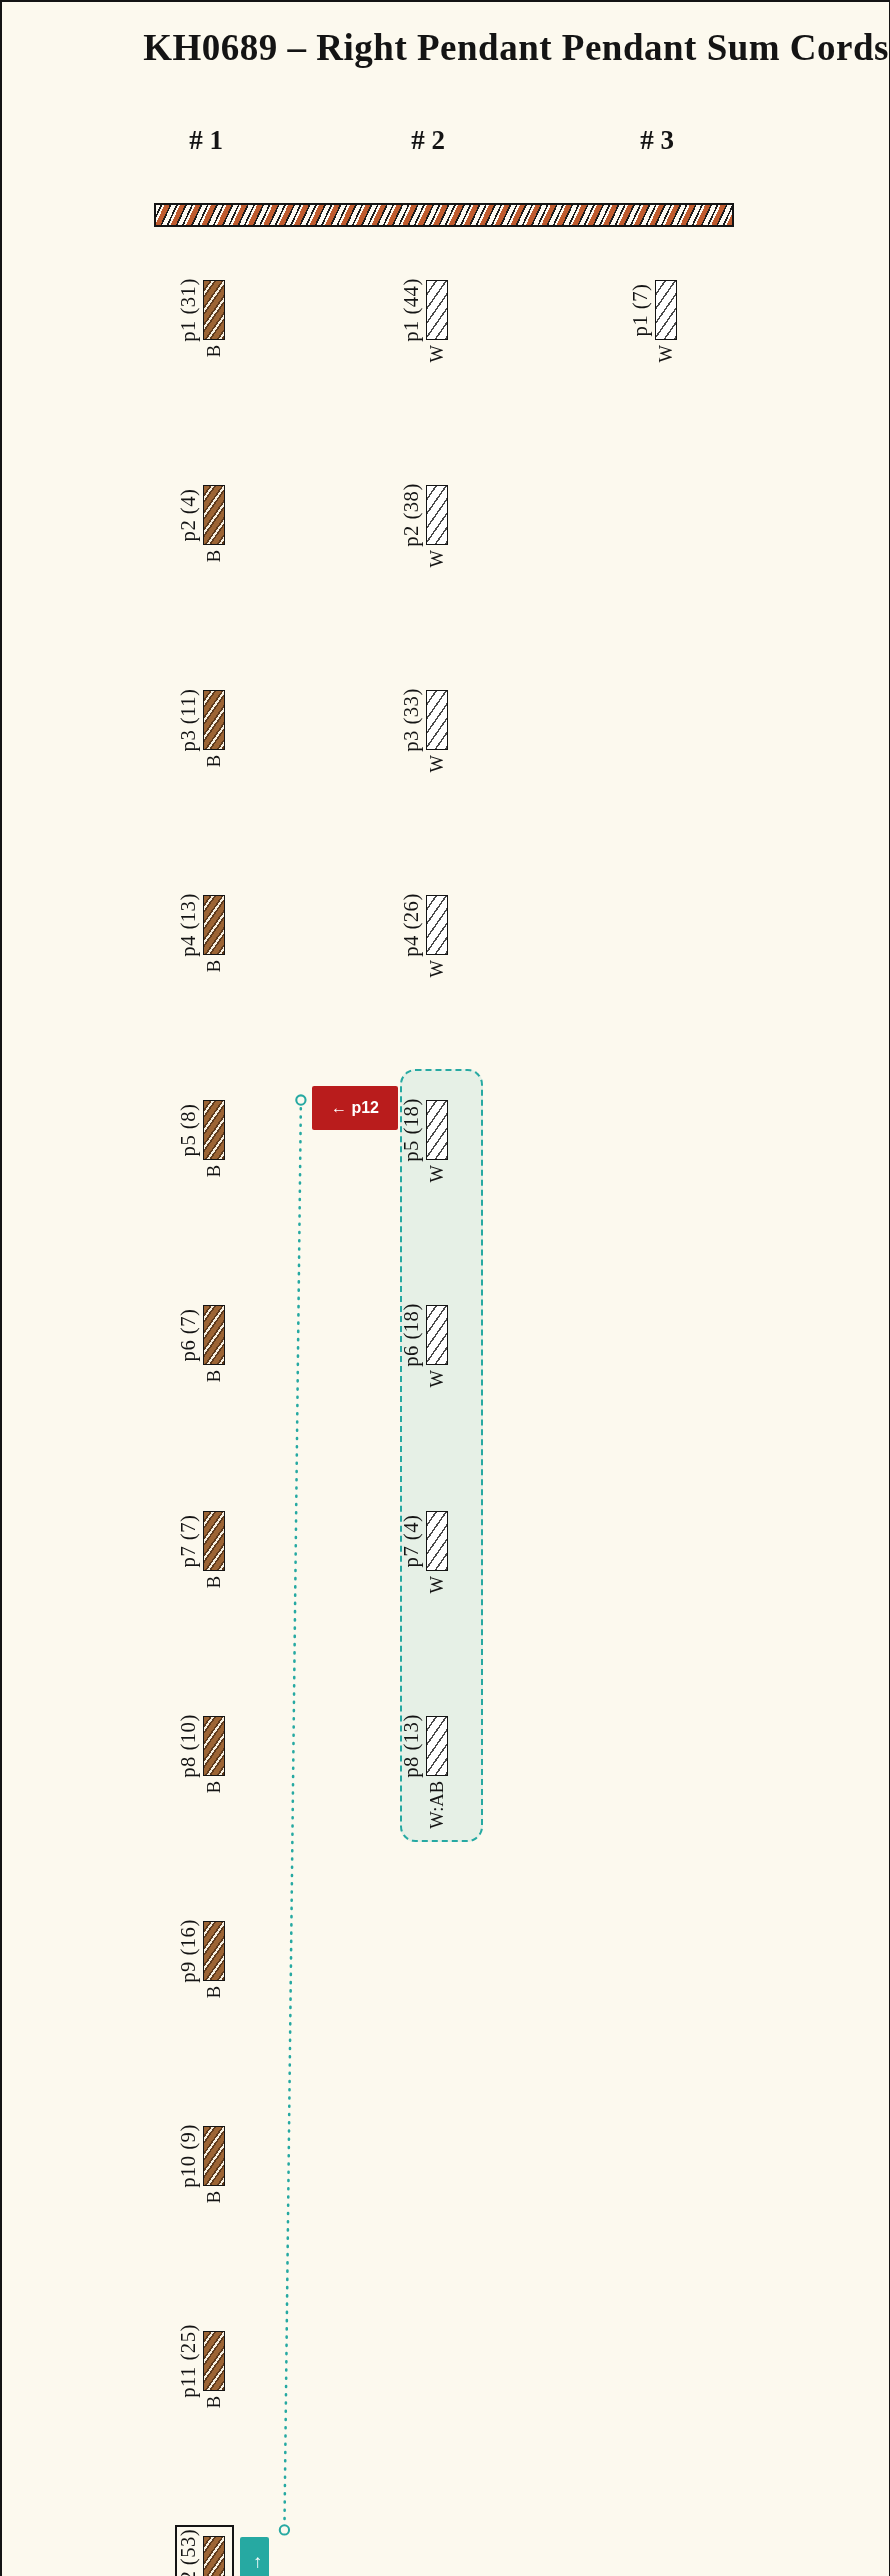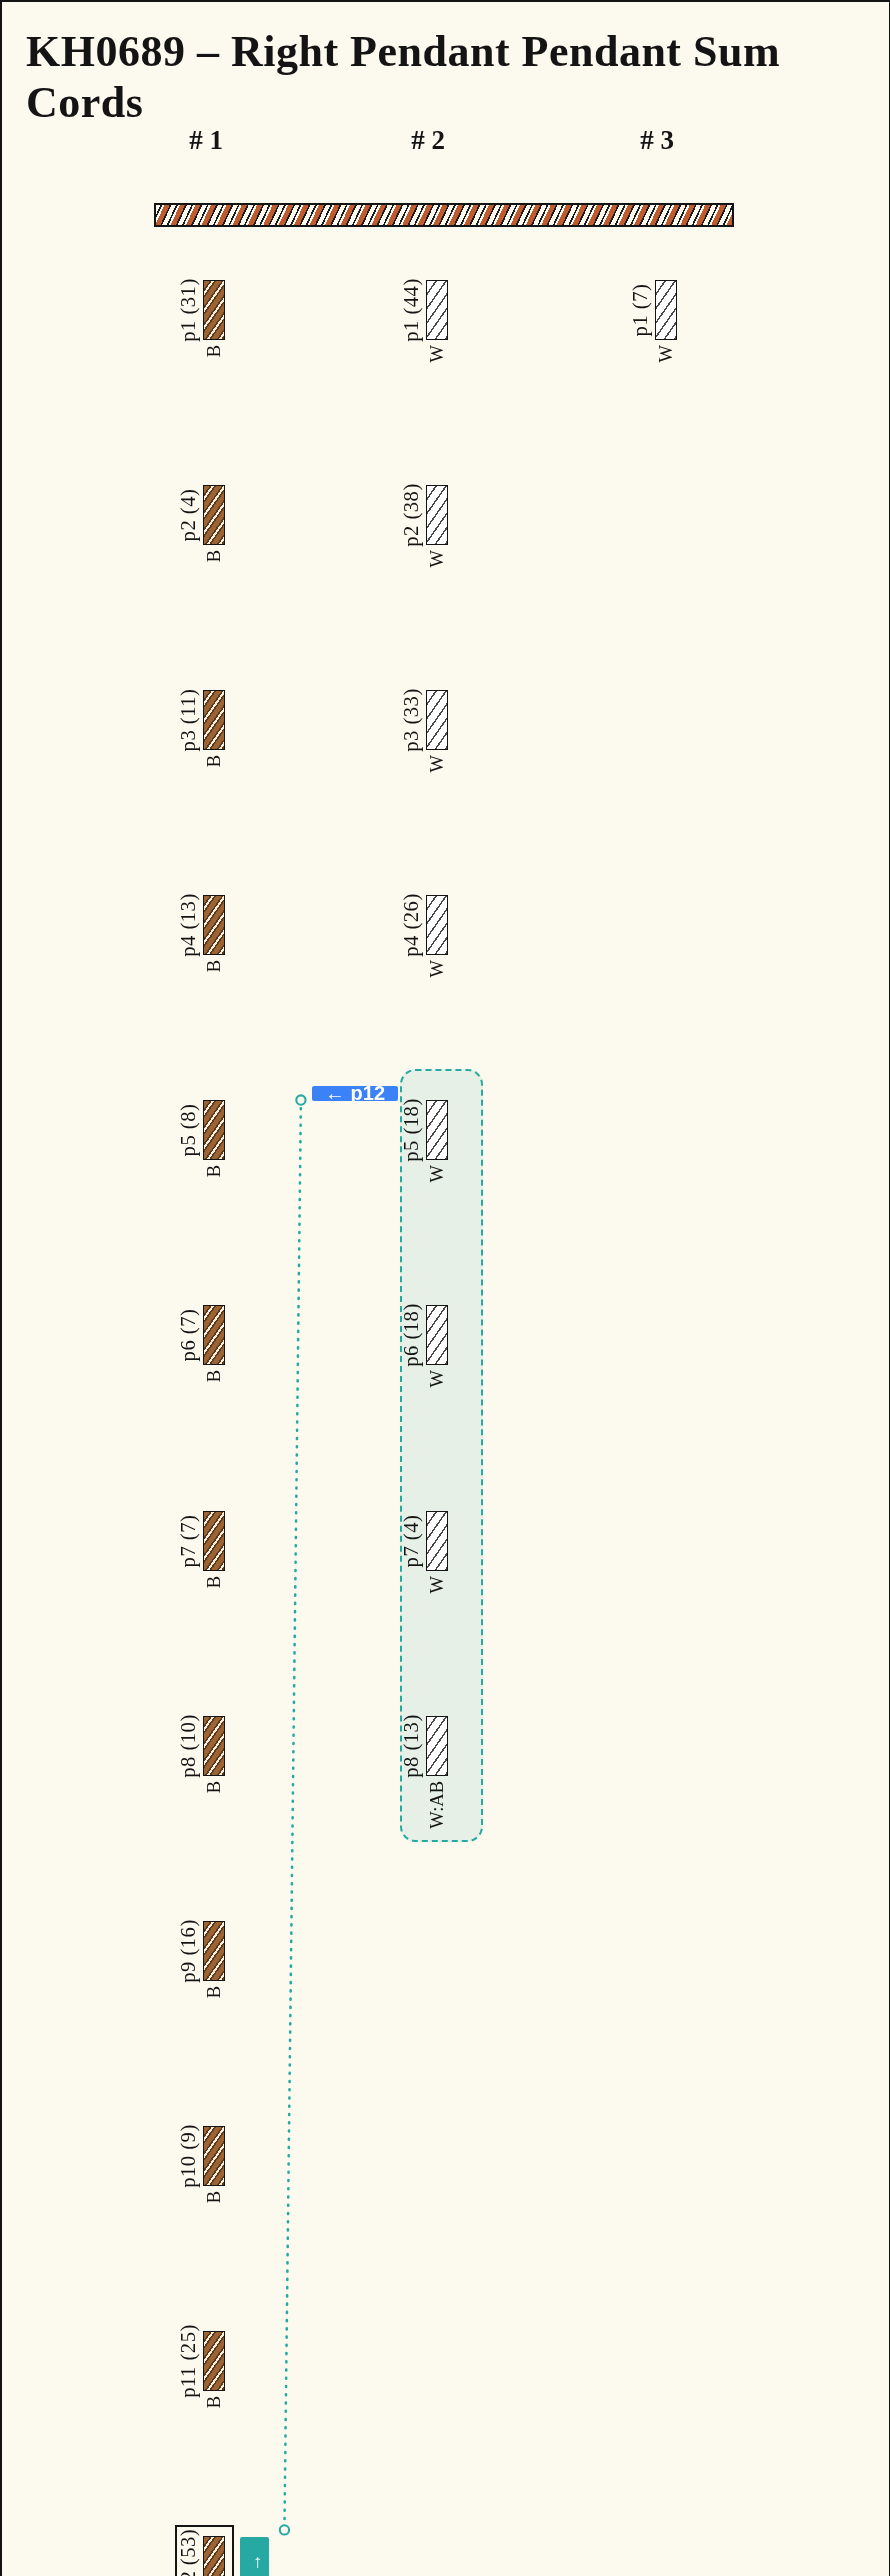--- a/index.html
+++ b/index.html
@@ -10,22 +10,22 @@
     height: 3325px;
     background: #FCF9EE;
     border: 2.1px solid #141414;
     overflow: hidden;
     font-family: "Liberation Serif", "DejaVu Serif", serif;
     color: #141414;
   }
   .title {
     position: absolute;
     top: 24px; left: 0; right: 0;
-    text-align: left;
-    font-size: 44px;
+    text-align: right;
+    font-size: 37px;
     font-weight: bold;
     letter-spacing: 0.5px;
     margin-left: 24px;
   }
   .col-header {
     position: absolute;
     top: 123px;
     width: 88px;
     text-align: center;
     font-size: 27px;
@@ -94,27 +94,27 @@
     background: rgba(38, 169, 162, 0.10);
   }
   .overlay {
     position: absolute; left: 0; top: 0;
     width: 891px; height: 3325px;
     pointer-events: none;
   }
   .sum-label-top {
     position: absolute;
     left: 310px; top: 1084px;
-    width: 86px; height: 15px;
-    background: #3b82f6;
+    width: 86px; height: 44px;
+    background: #b91c1c;
     border-radius: 2.1px;
     color: #ffffff;
     font-family: "Liberation Sans", "DejaVu Sans", sans-serif;
     font-weight: bold;
-    font-size: 20px;
+    font-size: 16px;
     display: flex; align-items: center; justify-content: center;
     white-space: nowrap;
   }
   .sum-label-bottom {
     position: absolute;
     left: 238px; top: 2535px;
     width: 29px; height: 88px;
     background: #26A9A2;
     border-radius: 2.1px;
     color: #ffffff;

